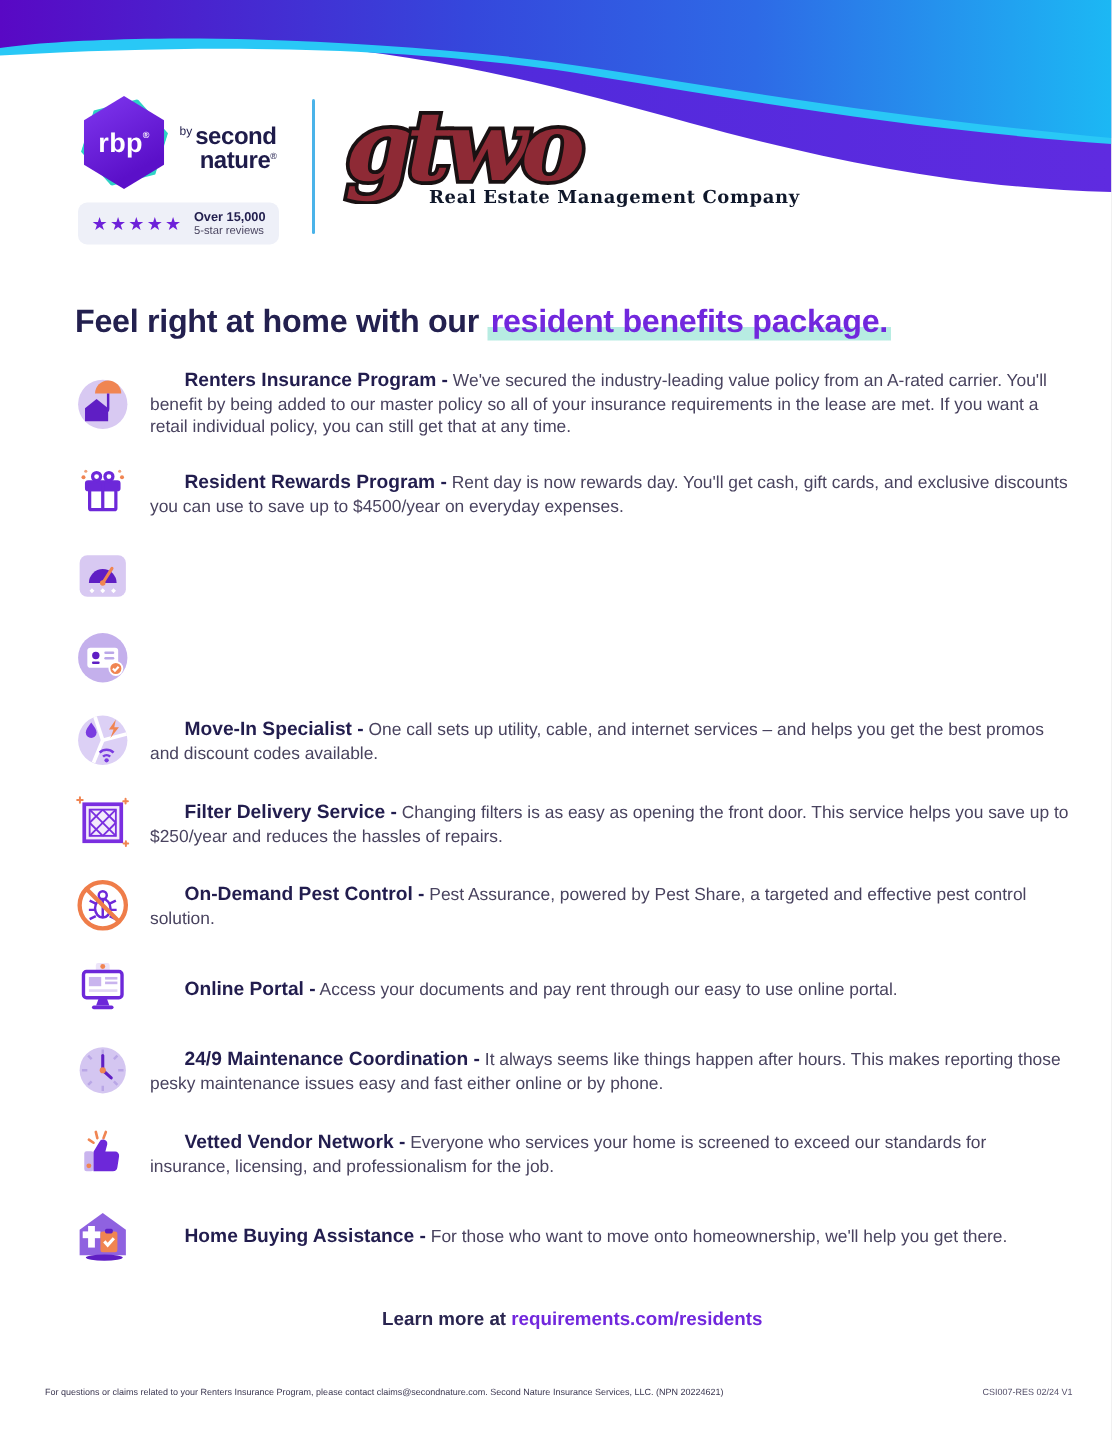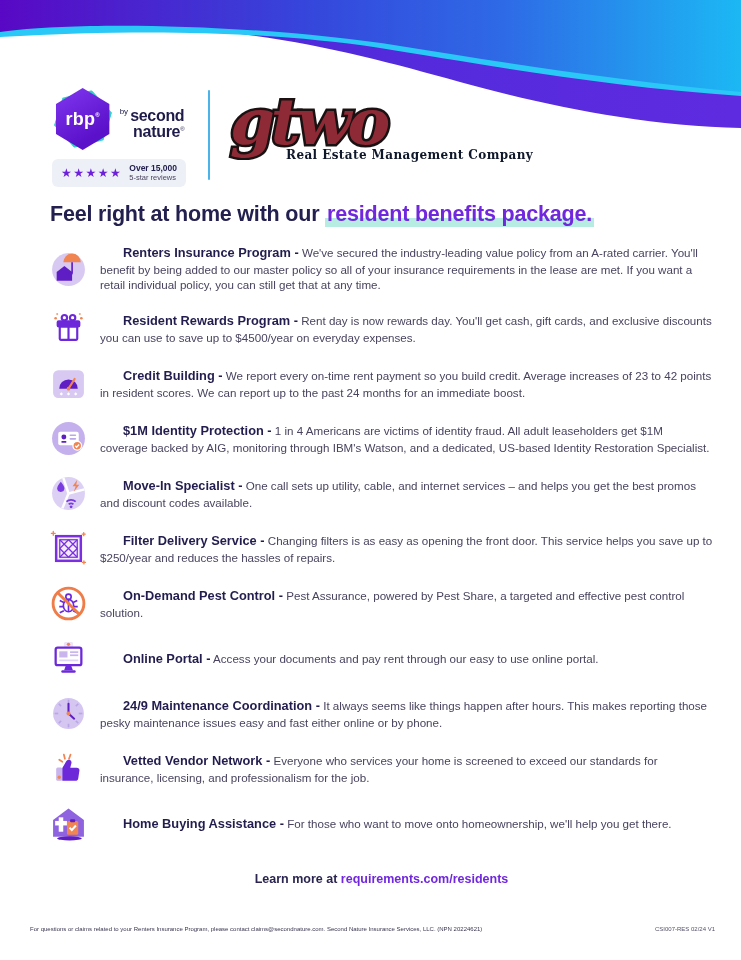--- a/index.html
+++ b/index.html
@@ -1,21 +1,21 @@
 <!DOCTYPE html>
 <html><head>
 <meta charset="utf-8">
 <style>
   html,body{margin:0;padding:0;background:#e8e8e8;}
   .page{position:relative;width:741px;height:960px;background:#ffffff;overflow:hidden;
         font-family:"Liberation Sans",sans-serif;margin:0 auto;}
   
   .hero-wave{position:absolute;top:0;left:0;width:741px;height:140px;display:block;}
   
-  .logo-row{position:absolute;top:88px;left:52px;right:36px;display:flex;align-items:flex-start;}
+  .logo-row{position:absolute;top:64px;left:52px;right:36px;display:flex;align-items:flex-start;}
   .sn-block{display:flex;flex-direction:column;align-items:center;}
   .rbp-top{display:flex;align-items:center;}
   .hexwrap{position:relative;width:58px;height:62px;}
   .hex{position:absolute;inset:0;clip-path:polygon(50% 0,96% 26%,96% 74%,50% 100%,4% 74%,4% 26%);}
   .hex.teal{background:#2ed3c6;transform:rotate(17deg) scale(.97);}
   .hex.purple{background:linear-gradient(150deg,#8038f0 0%,#5b10c9 75%);display:flex;align-items:center;justify-content:center;color:#fff;font-weight:700;font-size:18px;letter-spacing:.2px;}
   .hex.purple sup{font-size:6px;margin-top:-8px;}
   .byline{margin-left:8px;color:#1e1b4a;line-height:1;padding-top:10px;}
   .by{font-size:8px;display:inline-block;vertical-align:top;margin-right:2px;}
   .brand{display:inline-block;font-weight:800;font-size:16px;letter-spacing:-.3px;text-align:right;}
@@ -133,35 +133,33 @@
       <div class="benefit">
         <svg class="bicon" viewBox="0 0 36 36">
           <rect x="3" y="5" width="30" height="27" rx="5" fill="#d8c9f2"></rect>
           <path d="M9 23 a9 9 0 0 1 18 0 Z" fill="#5f1ec4"></path>
           <line x1="18" y1="23" x2="24" y2="13.5" stroke="#f08552" stroke-width="2" stroke-linecap="round"></line>
           <circle cx="18" cy="23" r="1.8" fill="#f08552"></circle>
           <path d="M11 26.5 l1.6 1.6 -1.6 1.6 -1.6 -1.6 Z" fill="#fff"></path>
           <path d="M18 26.5 l1.6 1.6 -1.6 1.6 -1.6 -1.6 Z" fill="#fff"></path>
           <path d="M25 26.5 l1.6 1.6 -1.6 1.6 -1.6 -1.6 Z" fill="#fff"></path>
         </svg>
-        <p class="btext"><b class="btitle">Credit Building -</b> <span>We report every on-time rent payment so you build credit. Average increases of 23 to 42 points in resident scores. We can report up to the past 24 months for an immediate boost.</span></p>
       </div>
 
       <div class="benefit">
         <svg class="bicon" viewBox="0 0 36 36">
           <circle cx="18" cy="18" r="16" fill="#c4b0ec"></circle>
           <rect x="8" y="11.5" width="20" height="13" rx="2" fill="#fff"></rect>
           <circle cx="13.5" cy="16.5" r="2.4" fill="#5f1ec4"></circle>
           <rect x="11" y="20.5" width="5" height="1.6" rx=".8" fill="#5f1ec4"></rect>
           <rect x="19" y="14" width="6.5" height="1.6" rx=".8" fill="#baa7e8"></rect>
           <rect x="19" y="17.5" width="6.5" height="1.6" rx=".8" fill="#baa7e8"></rect>
           <circle cx="26.5" cy="25" r="4.2" fill="#f08552" stroke="#fff" stroke-width="1.2"></circle>
           <path d="M24.6 25 l1.3 1.4 2.4 -2.6" stroke="#fff" stroke-width="1.4" fill="none"></path>
         </svg>
-        <p class="btext"><b class="btitle">$1M Identity Protection -</b> <span>1 in 4 Americans are victims of identity fraud. All adult leaseholders get $1M coverage backed by AIG, monitoring through IBM's Watson, and a dedicated, US-based Identity Restoration Specialist.</span></p>
       </div>
 
       <div class="benefit">
         <svg class="bicon" viewBox="0 0 36 36">
           <circle cx="18" cy="18" r="16" fill="#dcd0f5"></circle>
           <g stroke="#fff" stroke-width="2.4">
             <line x1="18" y1="18" x2="13" y2="2.8"></line>
               <line x1="18" y1="18" x2="33.5" y2="14"></line>
               <line x1="18" y1="18" x2="12" y2="32.5"></line>
           </g>

